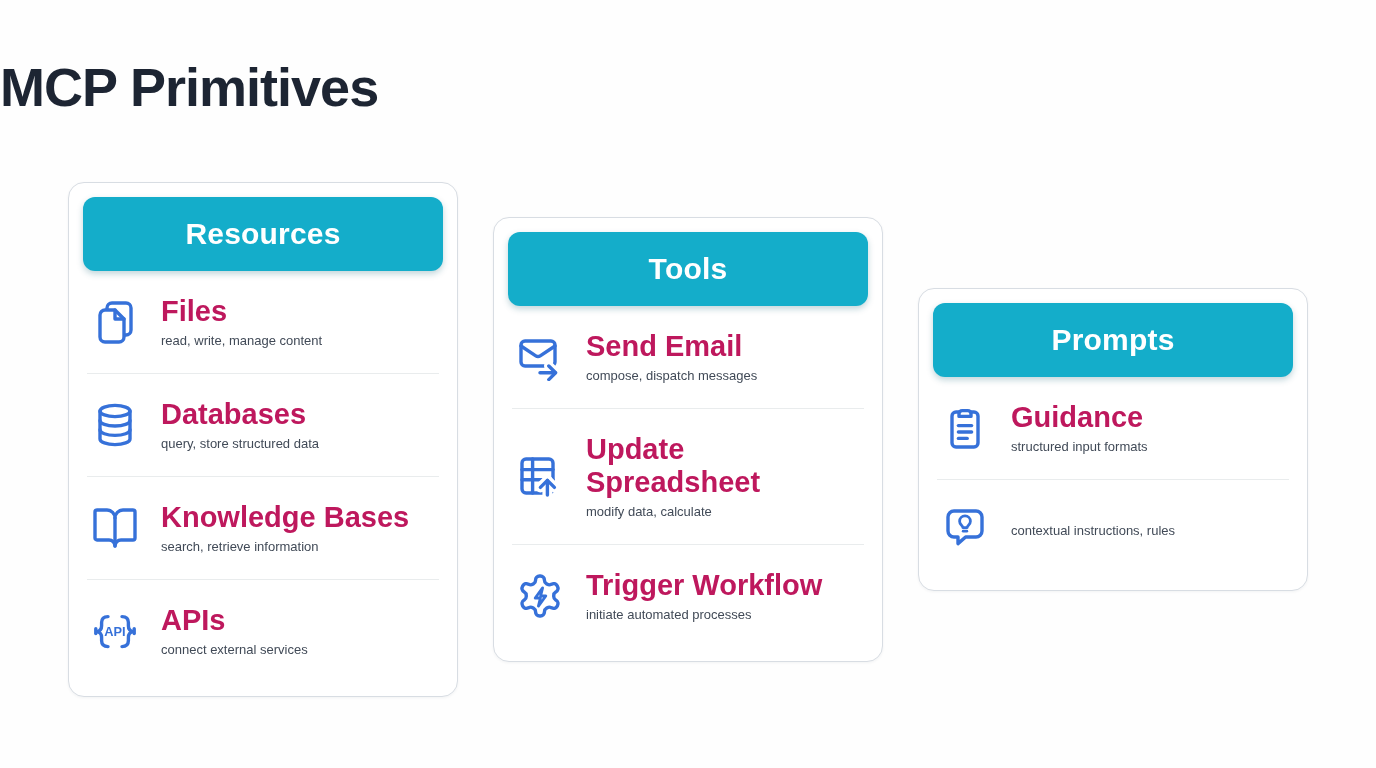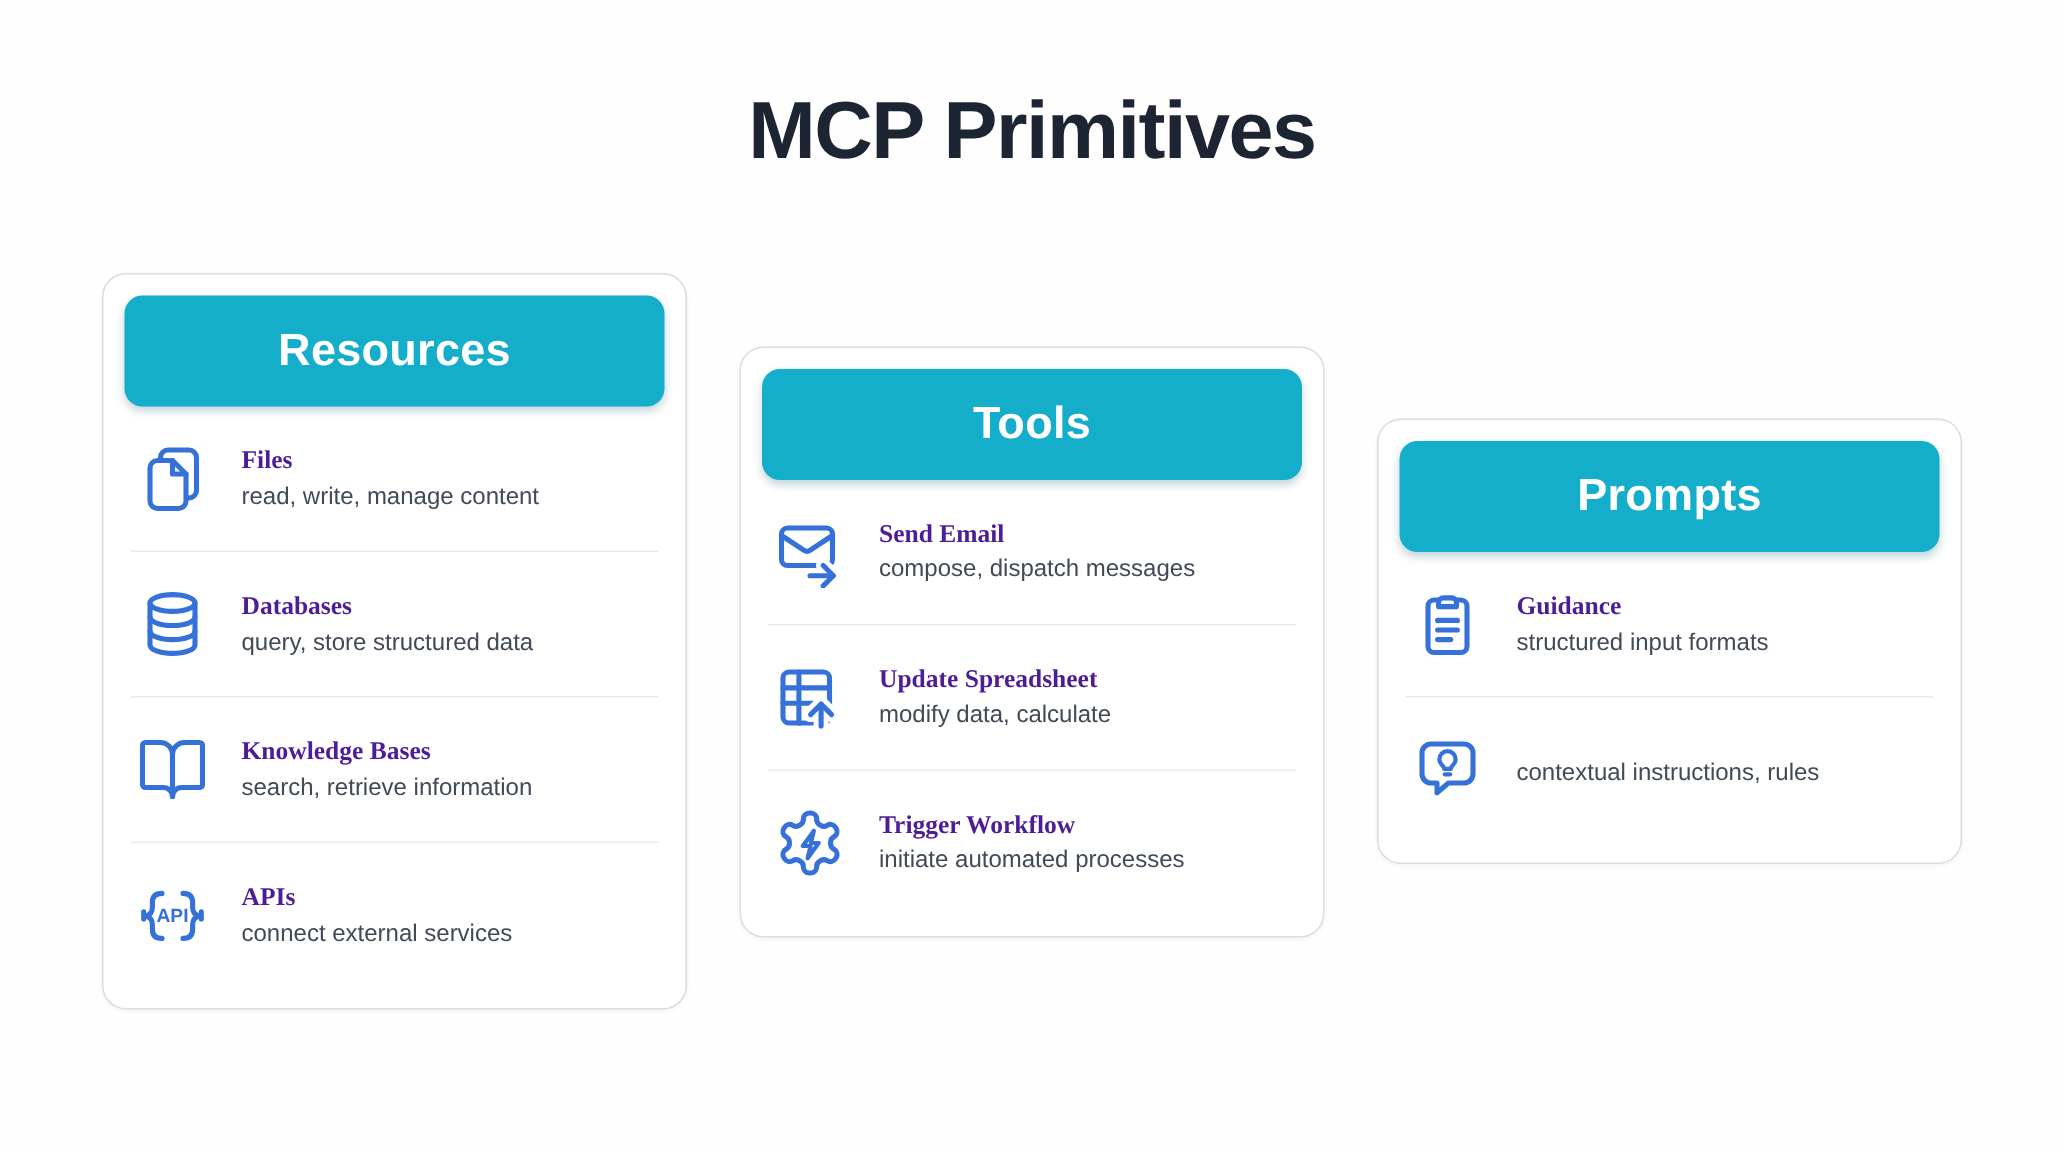--- a/index.html
+++ b/index.html
@@ -1,21 +1,21 @@
 <!DOCTYPE html>
 <html><head>
 <meta charset="utf-8">
 <style>
   html,body{margin:0;padding:0;}
   body{
     width:1376px;height:768px;overflow:hidden;background:#fefefe;
     font-family:"Liberation Sans",sans-serif;position:relative;
   }
   .page-title{
-    text-align:center;margin:58px 0 0 0;font-size:54px;line-height:1.1;
+    text-align:left;margin:58px 0 0 0;font-size:54px;line-height:1.1;
     font-weight:bold;color:#1d2533;letter-spacing:-1px;
   }
   .cards{
     position:absolute;top:182px;left:68px;
     display:flex;gap:35px;align-items:center;
   }
   .card{
     width:390px;background:#ffffff;border:1.5px solid #d8dde3;
     border-radius:16px;padding:14px;box-sizing:border-box;
     box-shadow:0 1px 3px rgba(20,40,60,.05);
@@ -29,22 +29,22 @@
     margin:0;color:#ffffff;font-size:30px;font-weight:bold;letter-spacing:.2px;
   }
   .items{padding:0 4px;}
   .item{
     display:flex;align-items:center;gap:22px;padding:24px 4px;
   }
   .item + .item{border-top:1px solid #e9eced;}
   .icon{flex:0 0 48px;width:48px;height:48px;display:block;}
   .icon svg{display:block;}
   .item-text{min-width:0;}
-  .item-title{font-size:17px;font-weight:600;color:#4c1d95;line-height:1.15;font-family:Liberation Serif, serif;}
-  .item-sub{font-size:16px;color:#414a57;margin-top:5px;line-height:1.2;}
+  .item-title{font-size:29px;font-weight:600;color:#be185d;line-height:1.15;}
+  .item-sub{font-size:13px;color:#414a57;margin-top:5px;line-height:1.2;}
 </style>
 </head>
 <body>
 
 <h1 class="page-title">MCP Primitives</h1>
 
 <div class="cards">
 
   <section class="card">
     <header class="card-header">

